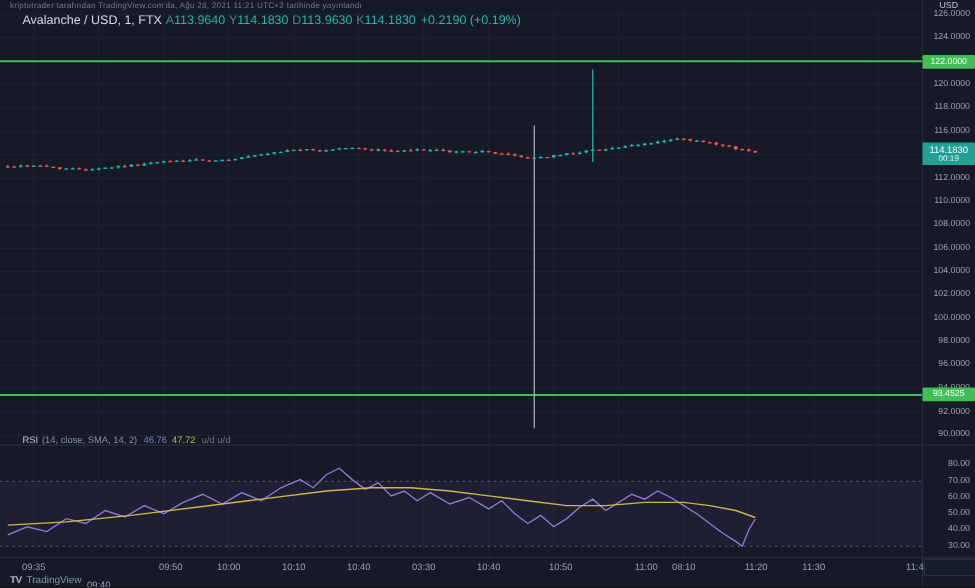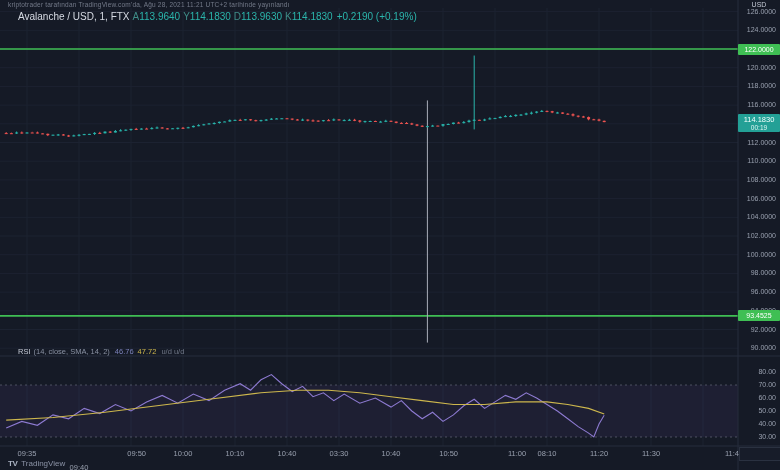--- a/index.html
+++ b/index.html
@@ -363,21 +363,21 @@
       <div class="time-tick" style="left: 64px; margin-top: 14px;">09:40</div>
       <div class="time-tick" style="left: 116px; text-align: right;">09:50</div>
       <div class="time-tick" style="left: 168px;">10:00</div>
       <div class="time-tick" style="left: 220px;">10:10</div>
       <div class="time-tick" style="left: 272px;">10:40</div>
       <div class="time-tick" style="left: 324px;">03:30</div>
       <div class="time-tick" style="left: 376px;">10:40</div>
       <div class="time-tick" style="left: 428px; text-align: right;">10:50</div>
       <div class="time-tick" style="left: 502px;">11:00</div>
       <div class="time-tick" style="left: 532px;">08:10</div>
-      <div class="time-tick" style="left: 584px;">11:20</div>
+      <div class="time-tick" style="left: 584px; text-align: right;">11:20</div>
       <div class="time-tick" style="left: 636px;">11:30</div>
       <div class="time-tick" style="left: 719px;">11:40</div>
     </div>
 
   <div class="price-tag" id="price-tag" style="background: rgb(35, 160, 150); top: 114.1px;">
     <div class="v">114.1830</div>
     <div class="cd">00:19</div>
   </div>
 
   <div id="level-tags">

